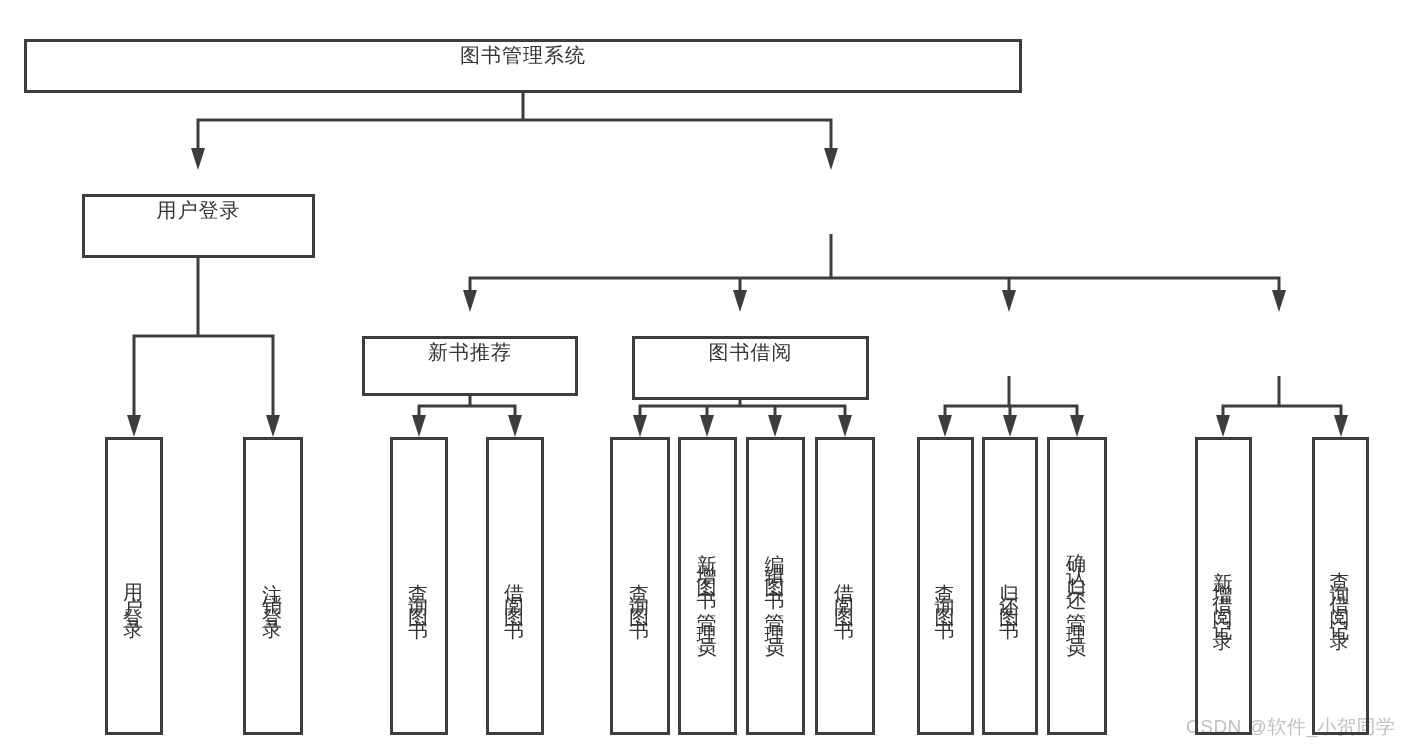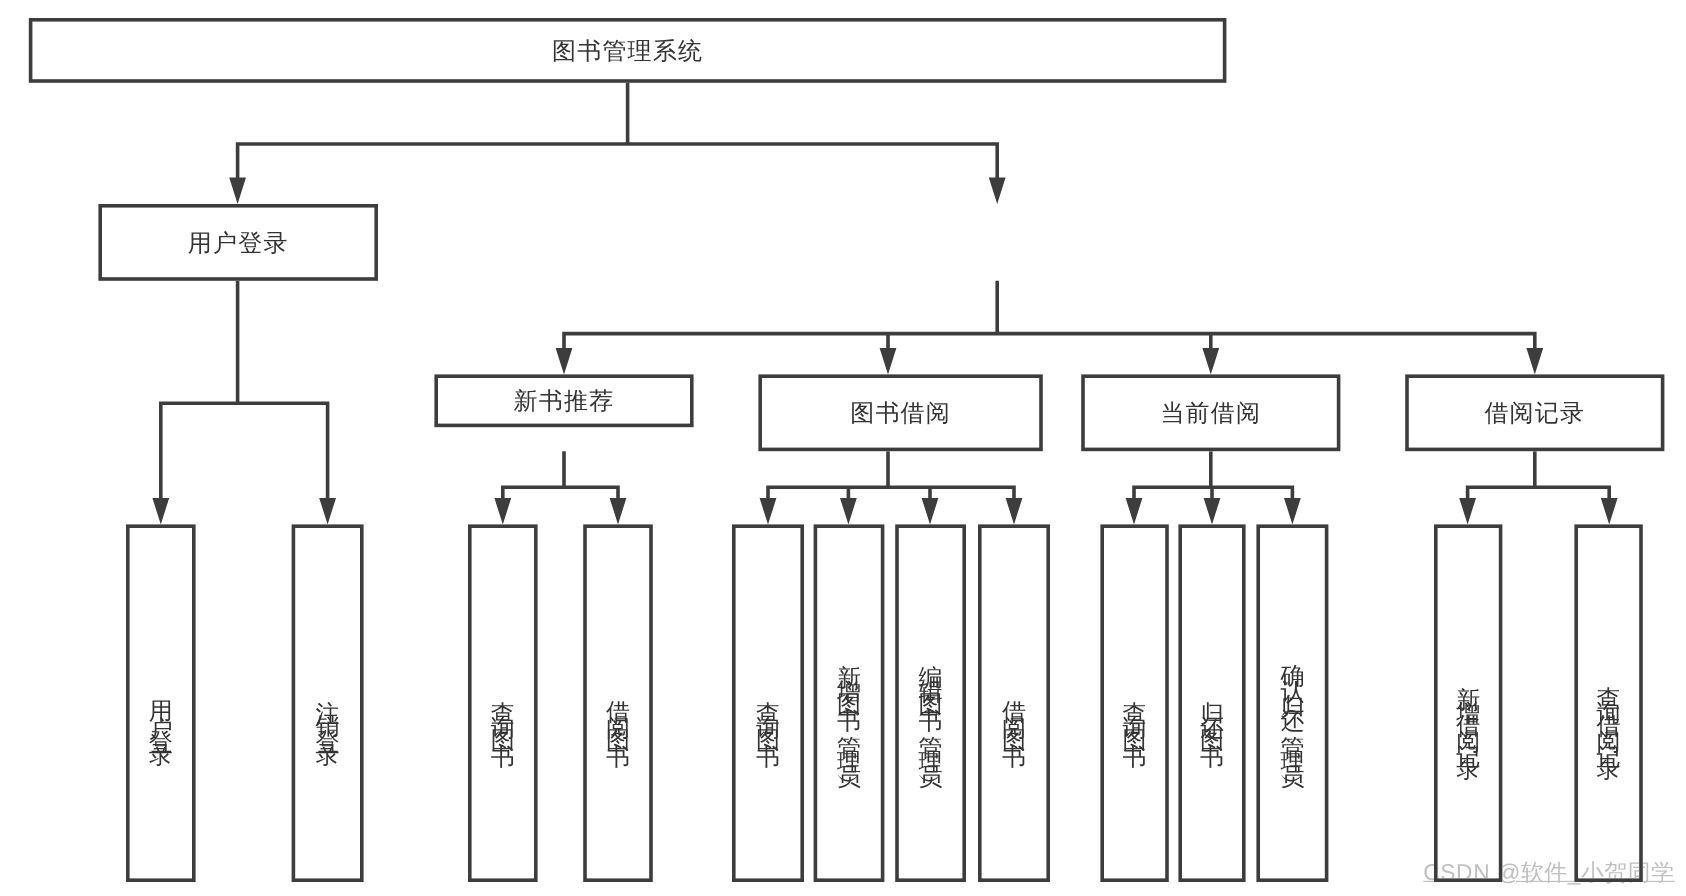--- a/index.html
+++ b/index.html
@@ -32,26 +32,26 @@
   }
   .edges .heads {
     fill: var(--line);
     stroke: none;
   }
   .hbox {
     position: absolute;
     border: 3px solid var(--line);
     background: var(--bg);
     display: flex;
-    align-items: center;
     justify-content: center;
     color: var(--text);
     font-size: 20px;
     letter-spacing: 1px;
     z-index: 2;
+    margin-top: 24px;
   }
   .vbox {
     position: absolute;
     top: 437px;
     height: 298px;
     border: 3px solid var(--line);
     background: var(--bg);
     display: flex;
     align-items: center;
     justify-content: center;
@@ -69,21 +69,20 @@
   .watermark {
     position: absolute;
     left: 1186px;
     top: 714px;
     font-size: 19px;
     letter-spacing: 0.5px;
     color: var(--wm);
     z-index: 5;
     mix-blend-mode: darken;
     white-space: nowrap;
-    text-decoration: underline;
   }
 </style>
 </head>
 <body>
 
 <div class="canvas">
 
   <svg class="edges" viewBox="0 0 1405 747">
     <path class="shafts" d="
       M523,69 V120 M196.5,120 H832.5 M198,120 V152 M831,120 V152
@@ -107,31 +106,25 @@
   </svg>
 
   <div class="hbox" style="left:24px; top:15px; width:998px; height:54px">
     <span>图书管理系统</span>
   </div>
 
   <div class="hbox" style="left:82px; top:170px; width:233px; height:64px">
     <span>用户登录</span>
   </div>
 
-  <div class="hbox" style="left:362px; top:312px; width:216px; height:44px">
+  <div class="hbox" style="left:362px; top:312px; width:216px; height:60px">
     <span>新书推荐</span>
   </div>
   <div class="hbox" style="left:632px; top:312px; width:237px; height:64px">
     <span>图书借阅</span>
-  </div>
-  <div class="hbox" style="left:901px; top:312px; width:216px; height:64px">
-    <span>当前借阅</span>
-  </div>
-  <div class="hbox" style="left:1171px; top:312px; width:216px; height:64px">
-    <span>借阅记录</span>
   </div>
 
   <div class="vbox" style="left:105px; width:58px">
     <span class="vlabel">用户登录</span>
   </div>
   <div class="vbox" style="left:243px; width:60px">
     <span class="vlabel">注销登录</span>
   </div>
 
   <div class="vbox" style="left:390px; width:58px">

